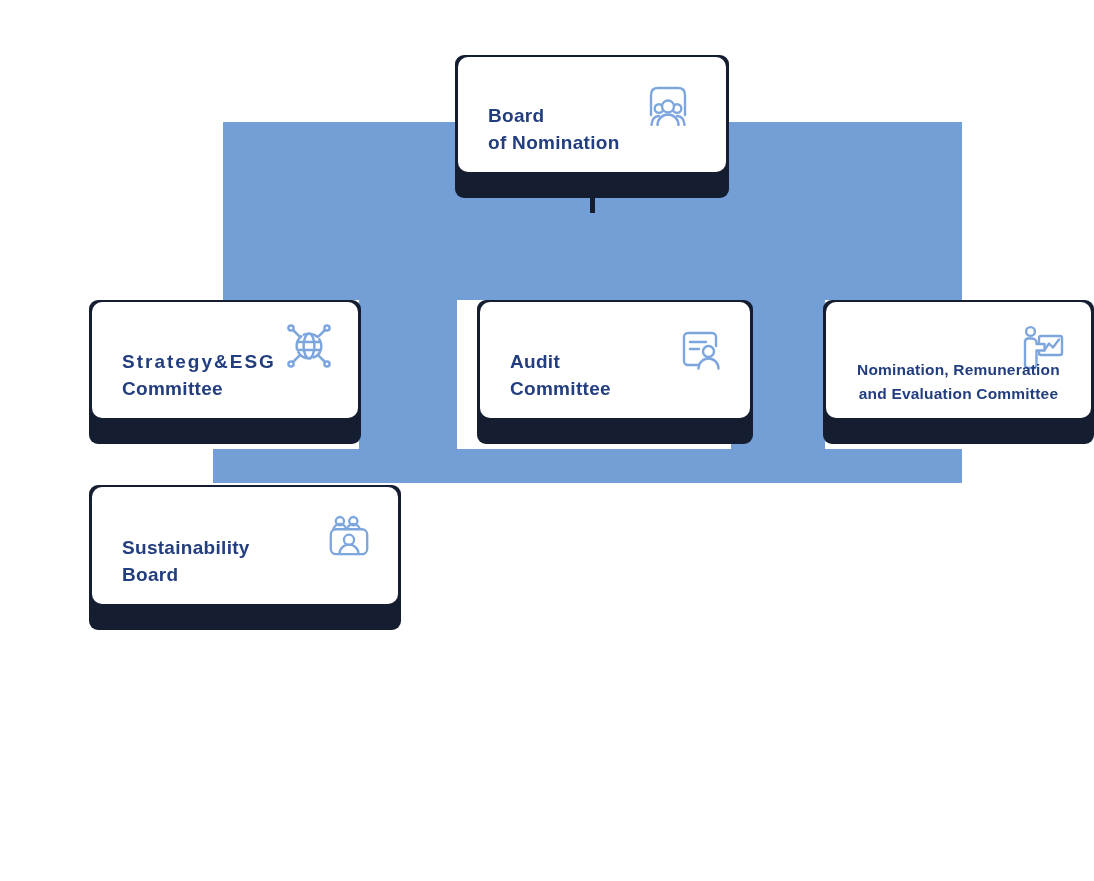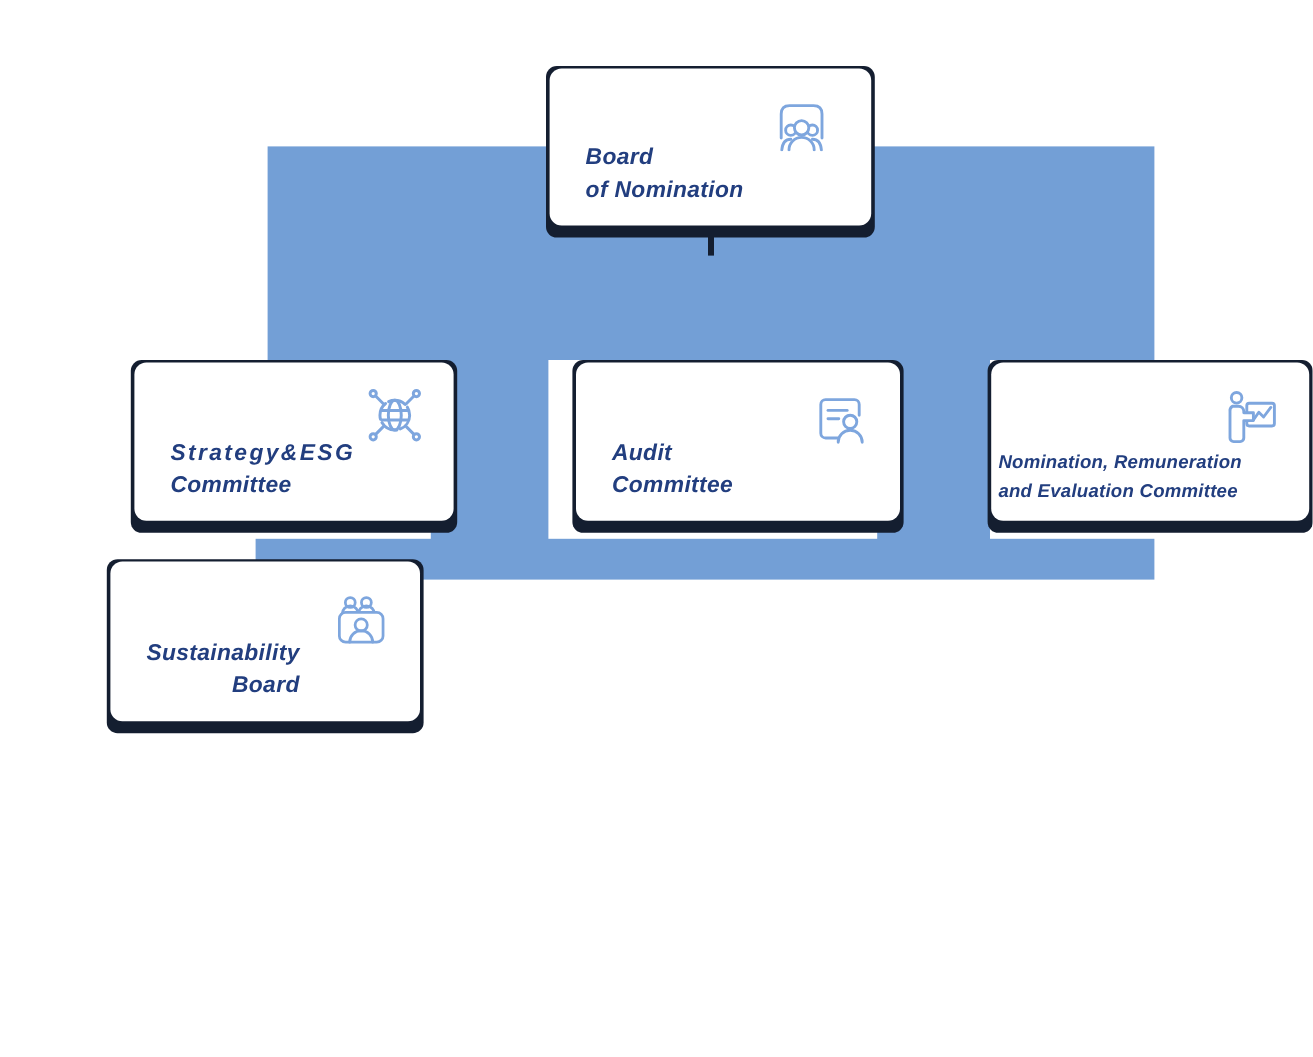--- a/index.html
+++ b/index.html
@@ -13,33 +13,33 @@
   html,body{margin:0;padding:0;background:var(--page-background);}
   .canvas{
     position:relative;width:1094px;height:881px;overflow:hidden;
     background:var(--page-background);
     font-family:"Liberation Sans", sans-serif;
   }
   .blue{position:absolute;background:var(--connector);}
   .stub{position:absolute;background:var(--card-frame);}
   .node{
     position:absolute;background:var(--card-frame);
-    border-radius:9px;padding:2px 3px 10px 3px;box-sizing:border-box;z-index:2;font-style:italic;
+    border-radius:9px;padding:2px 3px 26px 3px;box-sizing:border-box;z-index:2;
   }
   .node-inner{
     position:relative;width:100%;height:100%;
     background:var(--card-background);border-radius:10px;
   }
   .node-label{
     position:absolute;left:30px;bottom:16px;
     color:var(--text);font-size:19px;line-height:27px;font-weight:700;
     letter-spacing:0.3px;white-space:nowrap;
   }
   .node-label.centered{
-    left:6px;right:6px;bottom:12px;
+    left:6px;right:6px;bottom:12px;text-align:center;
     font-size:15.5px;line-height:24px;letter-spacing:0.2px;margin-top:20px;
   }
   .tracked{letter-spacing:2px;}
   .icon{position:absolute;color:var(--icon);}
   .icon svg{display:block;}
 </style>
 </head>
 <body>
 
 <div class="canvas">
@@ -63,21 +63,21 @@
           <path d="M13.5 45 a10.5 10.5 0 0 1 21 0" fill="#ffffff"></path>
         </svg>
       </span>
       <div class="node-label">
         <div>Board</div>
         <div>of Nomination</div>
       </div>
     </div>
   </div>
 
-  <div class="node" style="left:89px;top:300px;width:272px;height:144px;margin-left:20px;">
+  <div class="node" style="left:89px;top:300px;width:272px;height:144px;">
     <div class="node-inner">
       <span class="icon" style="top:17px;right:22px;">
         <svg width="54" height="54" viewBox="0 0 48 48" fill="none" stroke="currentColor" stroke-width="2.2" stroke-linecap="round" stroke-linejoin="round">
           <circle cx="24" cy="24" r="11" stroke-dasharray="13 2.6"></circle>
           <ellipse cx="24" cy="24" rx="4.8" ry="11"></ellipse>
           <path d="M14.5 20.5 H33.5"></path>
           <path d="M14.5 27.5 H33.5"></path>
           <path d="M15.5 15.5 L10 10"></path>
           <path d="M32.5 15.5 L38 10"></path>
           <path d="M15.5 32.5 L10 38"></path>
@@ -123,21 +123,21 @@
           <circle cx="12.5" cy="6.5" r="4.4" fill="#ffffff"></circle>
         </svg>
       </span>
       <div class="node-label centered">
         <div>Nomination, Remuneration</div>
         <div>and Evaluation Committee</div>
       </div>
     </div>
   </div>
 
-  <div class="node" style="left:89px;top:466px;width:264px;height:145px;text-align:right;">
+  <div class="node" style="left:89px;top:485px;width:312px;height:145px;">
     <div class="node-inner">
       <span class="icon" style="top:25px;right:26px;">
         <svg width="46" height="46" viewBox="0 0 48 46" fill="none" stroke="currentColor" stroke-width="2.4" stroke-linecap="round" stroke-linejoin="round">
           <circle cx="14.5" cy="8.5" r="4.3"></circle>
           <path d="M7.5 18.5 a7 7 0 0 1 14 0"></path>
           <circle cx="28.5" cy="8.5" r="4.3"></circle>
           <path d="M21.5 18.5 a7 7 0 0 1 14 0"></path>
           <rect x="5" y="17" width="38" height="26" rx="5.5" fill="#ffffff"></rect>
           <circle cx="24" cy="28" r="5.3"></circle>
           <path d="M14 43 a10 10 0 0 1 20 0"></path>

